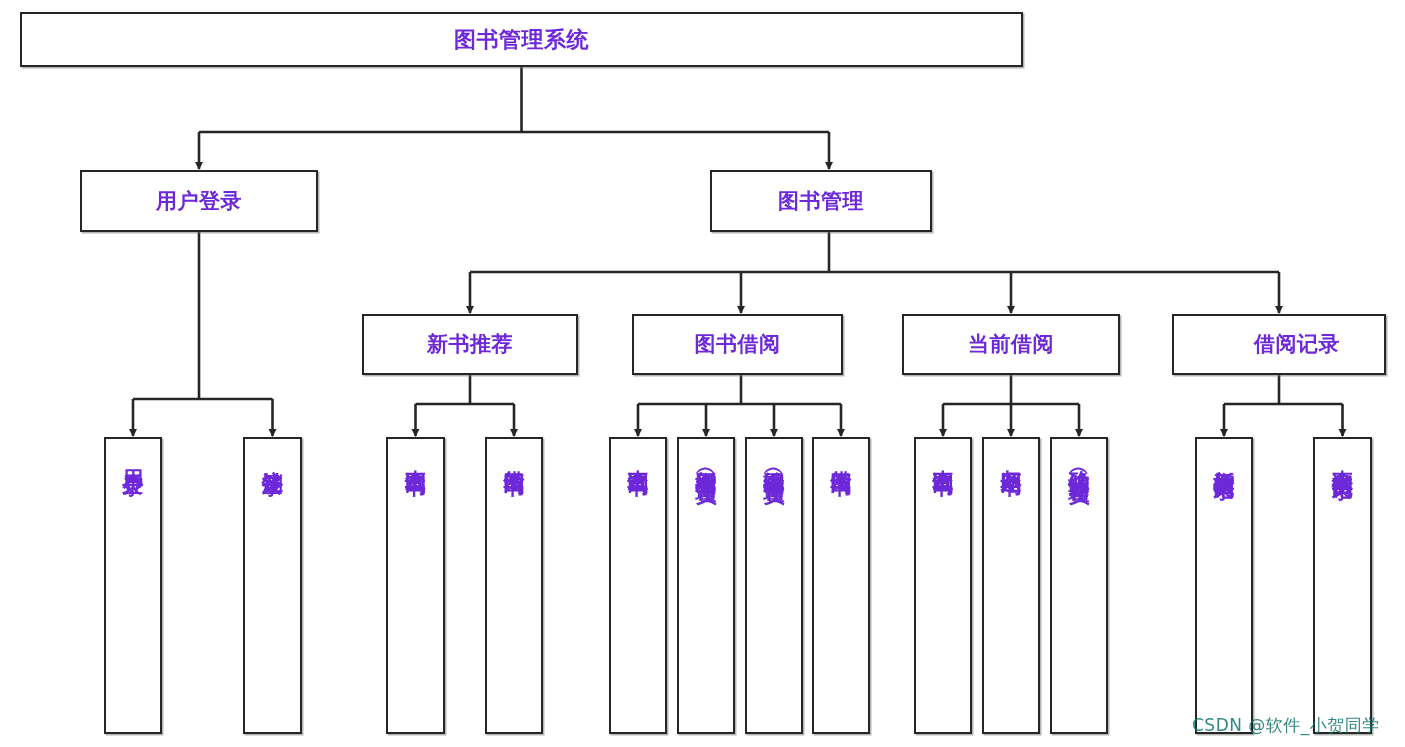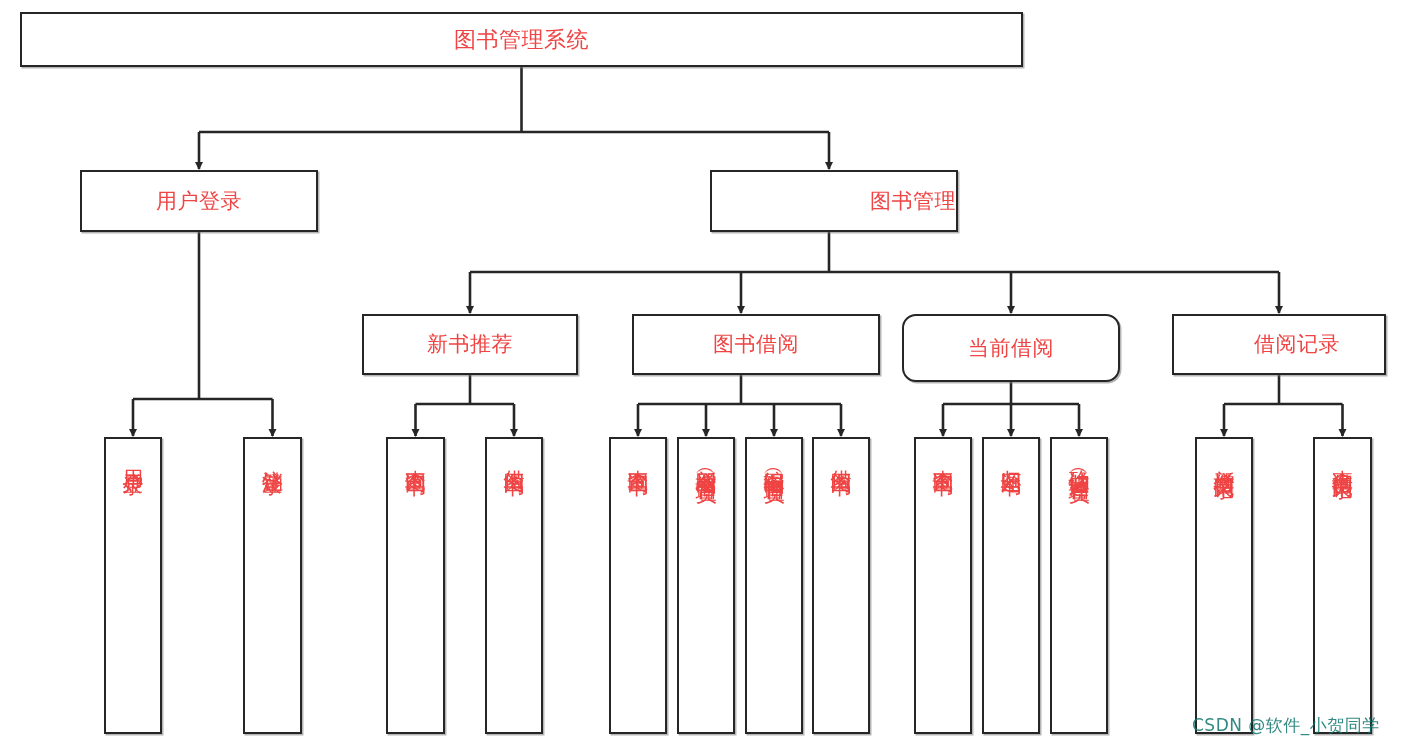--- a/index.html
+++ b/index.html
@@ -33,21 +33,22 @@
     display: flex;
     align-items: center;
     justify-content: center;
     color: #1a1a1a;
   }
   .node-label {
     font-size: 21px;
     line-height: 1.15;
     letter-spacing: 0.5px;
     white-space: nowrap;
-    color: #ef4444;
+    color: #6d28d9;
+    font-weight: bold;
   }
   .node-box.vertical {
     align-items: flex-start;
     justify-content: center;
     padding-top: 14px;
   }
   .node-box.vertical .node-label {
     writing-mode: vertical-rl;
     text-orientation: upright;
     white-space: normal;
@@ -111,30 +112,30 @@
       </g>
   </svg>
 
   <div id="nodes">
       <div class="node-box root" style="left: 20px; top: 12px; width: 1003px; height: 55px;">
         <span class="node-label">图书管理系统</span>
       </div>
       <div class="node-box" style="left: 80px; top: 170px; width: 238px; height: 62px;">
         <span class="node-label">用户登录</span>
       </div>
-      <div class="node-box" style="left: 710px; top: 170px; width: 248px; height: 62px; justify-content: flex-end;">
+      <div class="node-box" style="left: 710px; top: 170px; width: 222px; height: 62px;">
         <span class="node-label">图书管理</span>
       </div>
       <div class="node-box" style="left: 362px; top: 314px; width: 216px; height: 61px; text-align: right;">
         <span class="node-label">新书推荐</span>
       </div>
-      <div class="node-box" style="left: 632px; top: 314px; width: 248px; height: 61px;">
+      <div class="node-box" style="left: 632px; top: 314px; width: 211px; height: 61px;">
         <span class="node-label">图书借阅</span>
       </div>
-      <div class="node-box" style="left: 902px; top: 314px; width: 218px; height: 68px; border-radius: 14px;">
+      <div class="node-box" style="left: 902px; top: 314px; width: 218px; height: 61px;">
         <span class="node-label">当前借阅</span>
       </div>
       <div class="node-box" style="left: 1172px; top: 314px; width: 214px; height: 61px; padding-left: 36px;">
         <span class="node-label">借阅记录</span>
       </div>
       <div class="node-box vertical" style="left: 104px; top: 437px; width: 58px; height: 297px;">
         <span class="node-label">用户登录</span>
       </div>
       <div class="node-box vertical" style="left: 243px; top: 437px; width: 59px; height: 297px;">
         <span class="node-label">注销登录</span>

